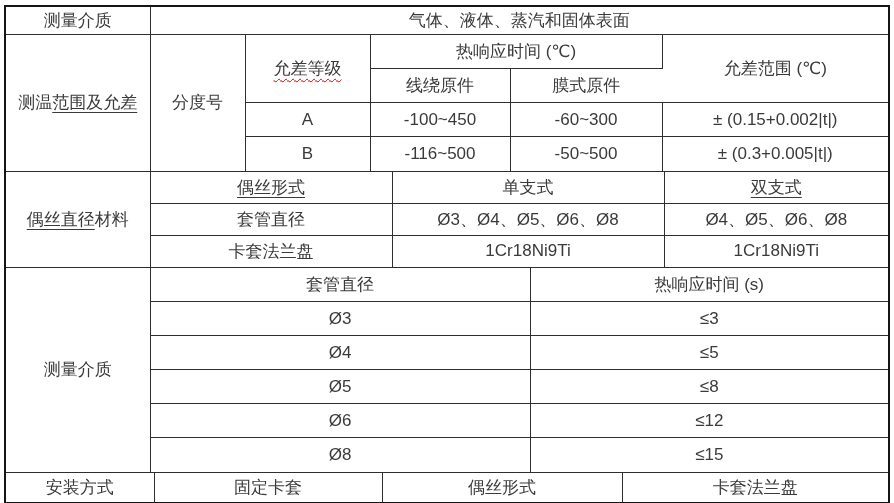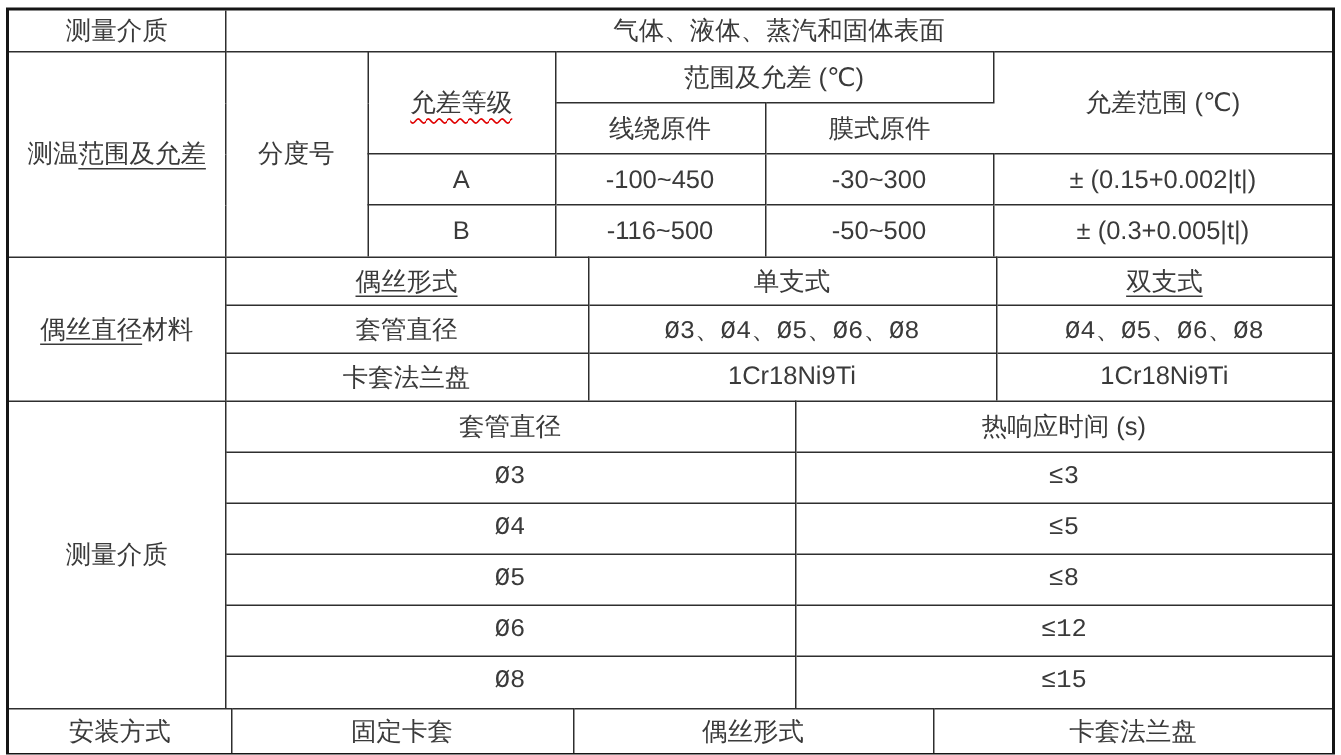--- a/index.html
+++ b/index.html
@@ -20,21 +20,21 @@
     font-size:17px; color:#3a3a3a; padding:0 2px;
     overflow:hidden; white-space:nowrap;
   }
   td:last-child { border-right:none; }
   table.no-top tr:first-child td { border-top:none;margin-left:24px; }
   tr.h27 { height:27px; }
   tr.h34 { height:34px; }
   tr.h32 { height:32px; }
   tr.h33 { height:34px; }
   tr.h30 { height:30px;margin-left:26px; }
-  .serif { font-family:Liberation Mono, monospace; font-size:17px; }
+  .serif { font-family:Liberation Sans, sans-serif; font-size:17px; }
   .wavy-blue {
     text-decoration-line:underline; text-decoration-style:wavy;
     text-decoration-color:#3470d8; text-decoration-thickness:1px;
     text-underline-offset:4px; text-decoration-skip-ink:none;text-decoration:underline;
   }
   .wavy-red {
     text-decoration-line:underline; text-decoration-style:wavy;
     text-decoration-color:#e00000; text-decoration-thickness:1px;
     text-underline-offset:4px; text-decoration-skip-ink:none;text-align:right;
   }
@@ -64,31 +64,31 @@
         <col style="width:125px">
       <col style="width:140px">
         <col style="width:152px">
         <col>
     </colgroup>
     <tbody>
         <tr class="h34">
       <td rowspan="4"><span>测温</span><span class="wavy-blue">范围及允差</span></td>
       <td rowspan="4">分度号</td>
       <td rowspan="2"><span class="wavy-red">允差等级</span></td>
-      <td colspan="2">范围及允差 (℃)</td>
+      <td colspan="2">热响应时间 (℃)</td>
       <td rowspan="2">允差范围 (℃)</td>
     </tr>
     <tr class="h34">
       <td>线绕原件</td>
       <td>膜式原件</td>
     </tr>
     <tr class="h34">
       <td>A</td>
       <td>-100~450</td>
-      <td>-30~300</td>
+      <td>-60~300</td>
       <td>± (0.15+0.002|t|)</td>
     </tr>
     <tr class="h34">
       <td>B</td>
       <td>-116~500</td>
       <td>-50~500</td>
       <td>± (0.3+0.005|t|)</td>
     </tr>
   </tbody>
     </table>

